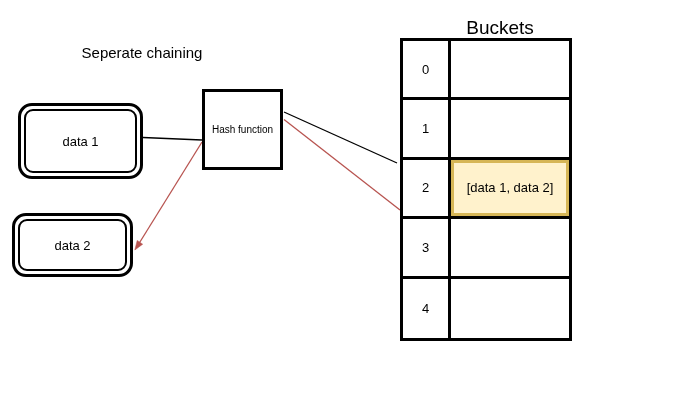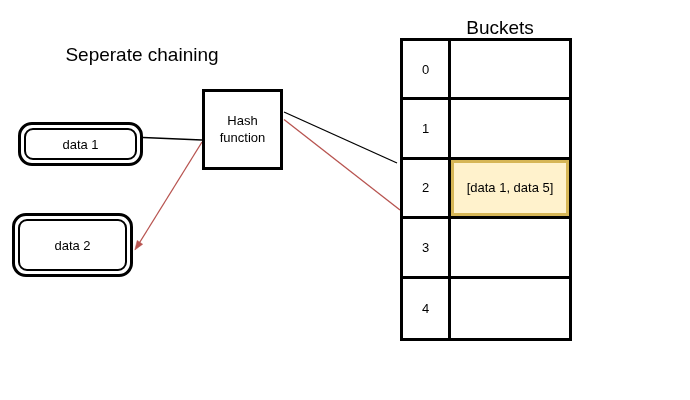--- a/index.html
+++ b/index.html
@@ -26,21 +26,21 @@
     z-index: 1;
   }
   .ln-black { stroke: var(--line-black, #000000); stroke-width: 1.3; fill: none; }
   .ln-red   { stroke: var(--line-red, #b85450);  stroke-width: 1.3; fill: none; }
   .arrow-red { fill: var(--line-red, #b85450); stroke: var(--line-red, #b85450); stroke-width: 0.5; }
 
   .diagram-title {
     position: absolute;
     left: 142px; top: 44px;
     transform: translateX(-50%);
-    font-size: 19px;
+    font-size: 15px;
     white-space: nowrap;
     z-index: 2;
   }
 
   .buckets-title {
     position: absolute;
     left: 500px; top: 17px;
     transform: translateX(-50%);
     font-size: 19px;
     white-space: nowrap;
@@ -59,34 +59,34 @@
   .data-node-inner {
     width: 100%; height: 100%;
     border: 2px solid #000;
     border-radius: 9px;
     background: #fff;
     display: flex;
     align-items: center;
     justify-content: center;
     font-size: 13px;
   }
-  .node-data1 { left: 18px; top: 122px; width: 125px; height: 44px; }
+  .node-data1 { left: 18px; top: 103px; width: 125px; height: 76px; }
   .node-data2 { left: 12px; top: 213px; width: 121px; height: 64px; }
 
   .hash-node {
     position: absolute;
     left: 202px; top: 89px;
     width: 81px; height: 81px;
     border: 3px solid #000;
     background: #fff;
     display: flex;
     align-items: center;
     justify-content: center;
     text-align: center;
-    font-size: 13px;
+    font-size: 10px;
     line-height: 1.3;
     padding: 2px;
     z-index: 2;
   }
 
   
   .bucket-table {
     position: absolute;
     left: 400px; top: 38px;
     width: 172px; height: 303px;
@@ -141,21 +141,21 @@
   </div>
 
   <div class="bucket-table">
     <div class="bucket-cell index-cell row-sep">0</div>
     <div class="bucket-cell row-sep"></div>
 
     <div class="bucket-cell index-cell row-sep">1</div>
     <div class="bucket-cell row-sep"></div>
 
     <div class="bucket-cell index-cell row-sep">2</div>
-    <div class="bucket-cell row-sep highlight-cell">[data 1, data 5]</div>
+    <div class="bucket-cell row-sep highlight-cell">[data 1, data 2]</div>
 
     <div class="bucket-cell index-cell row-sep">3</div>
     <div class="bucket-cell row-sep"></div>
 
     <div class="bucket-cell index-cell">4</div>
     <div class="bucket-cell"></div>
   </div>
 
 </div>
 

